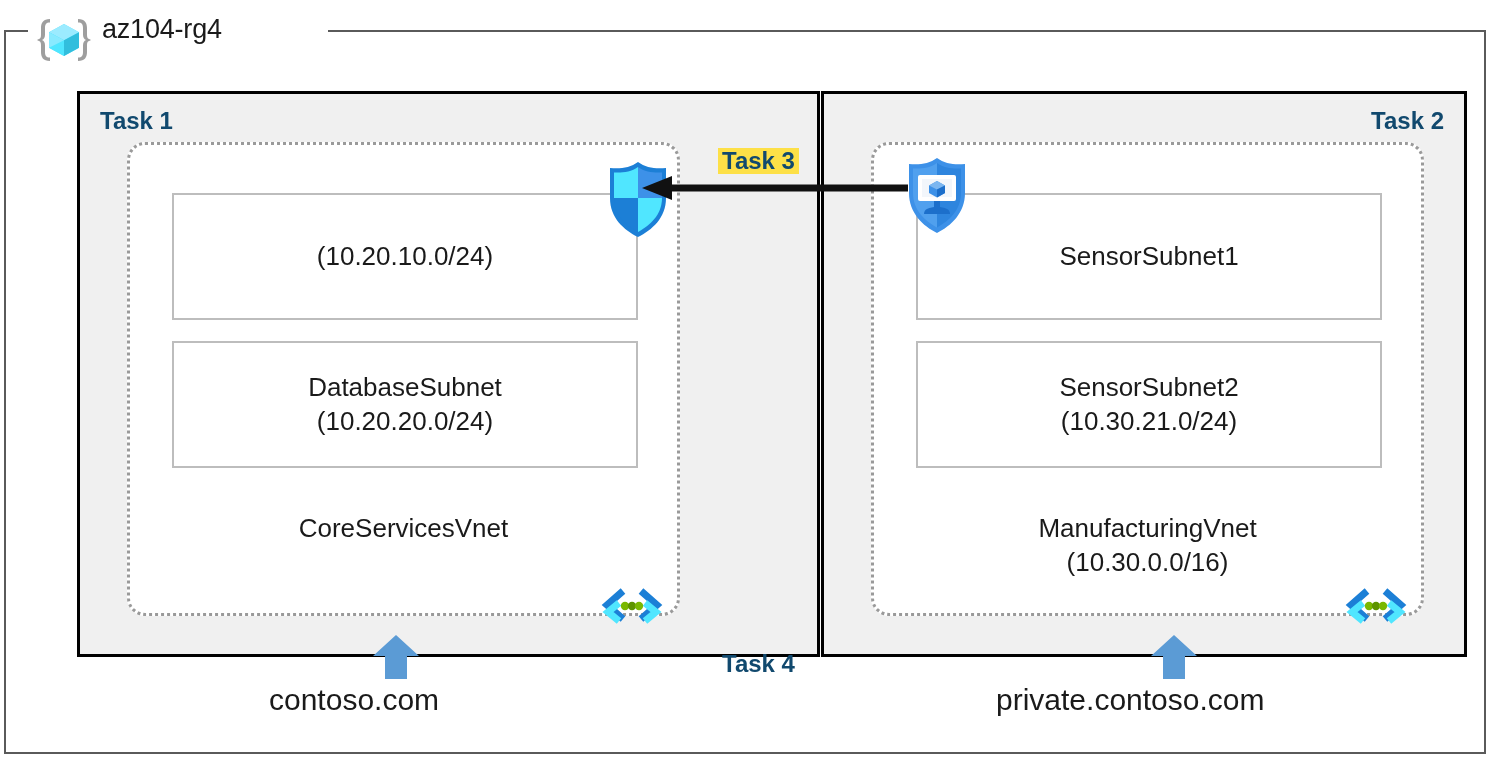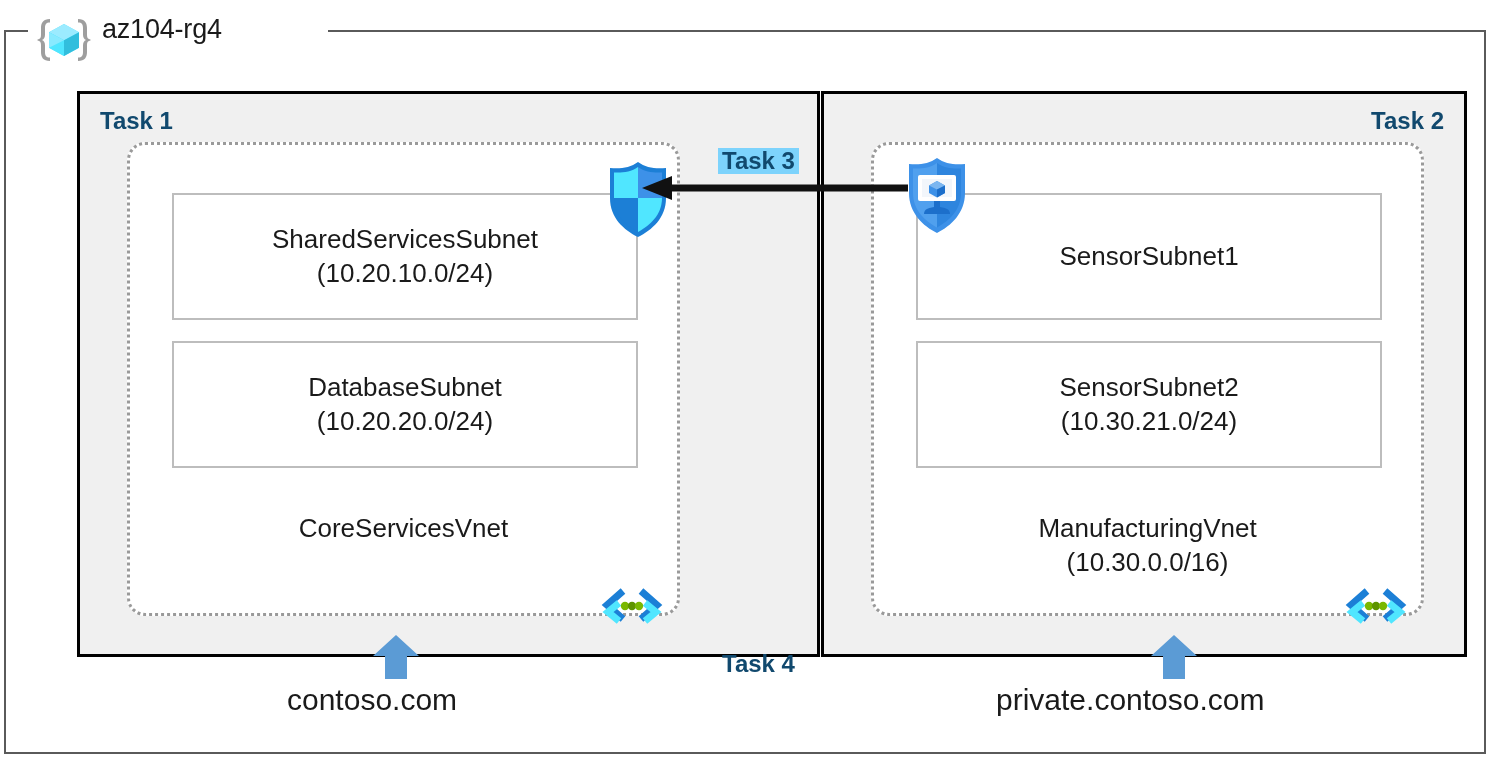--- a/index.html
+++ b/index.html
@@ -168,21 +168,21 @@
     z-index: 7;
   }
   .badge-task3 {
     position: absolute;
     left: 718px;
     top: 148px;
     font-size: 24px;
     font-weight: bold;
     color: #11496E;
     font-family: "Liberation Sans", sans-serif;
-    background: #7dd3fc;
+    background: #fde047;
     padding: 0 4px;
     z-index: 8;
     line-height: 1.1;
     white-space: nowrap;
   }
 
   
   .badge-task4 {
     position: absolute;
     left: 722px;
@@ -206,21 +206,21 @@
   #arrow-right { left: 1150px; top: 635px; }
 
   .dns-name {
     position: absolute;
     font-size: 30px;
     color: #1a1a1a;
     font-family: "Liberation Sans", sans-serif;
     white-space: nowrap;
     line-height: 1;
   }
-  #dns-name-left  { left: 287px; top: 685px; }
+  #dns-name-left  { left: 269px; top: 685px; }
   #dns-name-right { left: 996px; top: 685px; }
 </style>
 </head>
 <body>
 
 <div id="canvas">
 
   <div class="rg-frame"></div>
   <div class="rg-title-gap"></div>
 
@@ -241,21 +241,20 @@
     </span>
     <span class="rg-label">az104-rg4</span>
   </div>
 
   <div class="task-panel" id="panel-task1">
     <div class="task-badge" id="badge-task1">Task 1</div>
 
     <div class="vnet-box">
 
       <div class="subnet-box subnet-1">
-        <div class="node-name">SharedServicesSubnet</div>
         <div class="node-cidr">(10.20.10.0/24)</div>
       </div>
 
       <div class="subnet-box subnet-2">
         <div class="node-name">DatabaseSubnet</div>
         <div class="node-cidr">(10.20.20.0/24)</div>
       </div>
 
       <div class="vnet-caption">
         <div class="node-name">CoreServicesVnet</div>

